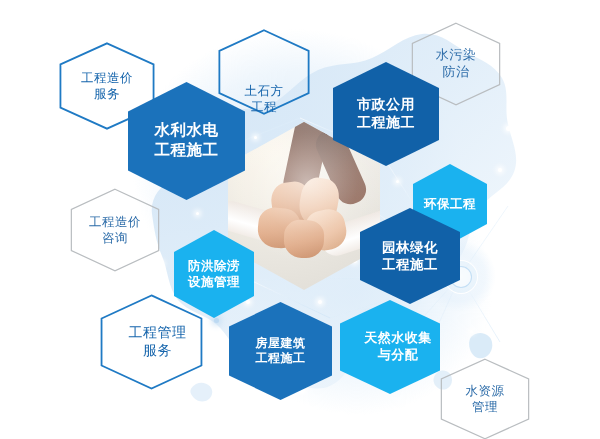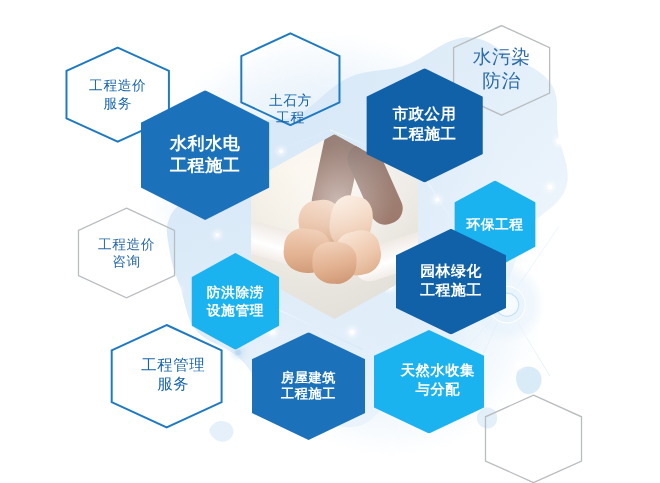--- a/index.html
+++ b/index.html
@@ -253,21 +253,21 @@
         <div class="hex-shape"><svg width="92" height="86" viewBox="0 0 100 100" preserveAspectRatio="none">
             <polygon points="50,1.5 98.5,25.5 98.5,74.5 50,98.5 1.5,74.5 1.5,25.5" fill="none" stroke="#1f7ac4" stroke-width="1.8" vector-effect="non-scaling-stroke"></polygon>
           </svg></div>
         <div class="hex-label" style="font-size: 12.5px;">土石方
 工程</div>
       </div>
       <div class="hex outline-gray" style="left: 411px; top: 22px; width: 90px; height: 84px;">
         <div class="hex-shape"><svg width="90" height="84" viewBox="0 0 100 100" preserveAspectRatio="none">
             <polygon points="50,1.5 98.5,25.5 98.5,74.5 50,98.5 1.5,74.5 1.5,25.5" fill="none" stroke="#b9bdc0" stroke-width="1.2" vector-effect="non-scaling-stroke"></polygon>
           </svg></div>
-        <div class="hex-label" style="font-size: 17px;">水污染
+        <div class="hex-label" style="font-size: 13px;">水污染
 防治</div>
       </div>
       <div class="hex solid" style="left: 128px; top: 82px; width: 117px; height: 118px;">
         <div class="hex-shape" style="clip-path: polygon(50% 0%, 100% 25%, 100% 75%, 50% 100%, 0% 75%, 0% 25%); background: rgb(27, 114, 187);"></div>
         <div class="hex-label" style="font-size: 15.5px;">水利水电
 工程施工</div>
       </div>
       <div class="hex solid" style="left: 333px; top: 62px; width: 106px; height: 104px; text-align: right;">
         <div class="hex-shape" style="clip-path: polygon(50% 0%, 100% 25%, 100% 75%, 50% 100%, 0% 75%, 0% 25%); background: rgb(17, 97, 168);"></div>
         <div class="hex-label" style="font-size: 14px;">市政公用
@@ -308,16 +308,18 @@
       </div>
       <div class="hex solid" style="left: 340px; top: 300px; width: 100px; height: 94px; padding-left: 16px;">
         <div class="hex-shape" style="clip-path: polygon(50% 0%, 100% 25%, 100% 75%, 50% 100%, 0% 75%, 0% 25%); background: rgb(26, 178, 239);"></div>
         <div class="hex-label" style="font-size: 13px;">天然水收集
 与分配</div>
       </div>
       <div class="hex outline-gray" style="left: 440px; top: 358px; width: 90px; height: 82px;">
         <div class="hex-shape"><svg width="90" height="82" viewBox="0 0 100 100" preserveAspectRatio="none">
             <polygon points="50,1.5 98.5,25.5 98.5,74.5 50,98.5 1.5,74.5 1.5,25.5" fill="none" stroke="#b9bdc0" stroke-width="1.2" vector-effect="non-scaling-stroke"></polygon>
           </svg></div>
+        <div class="hex-label" style="font-size: 12.5px;">水资源
+管理</div>
       </div>
     </div>
 
 </div>
 
 </body></html>

